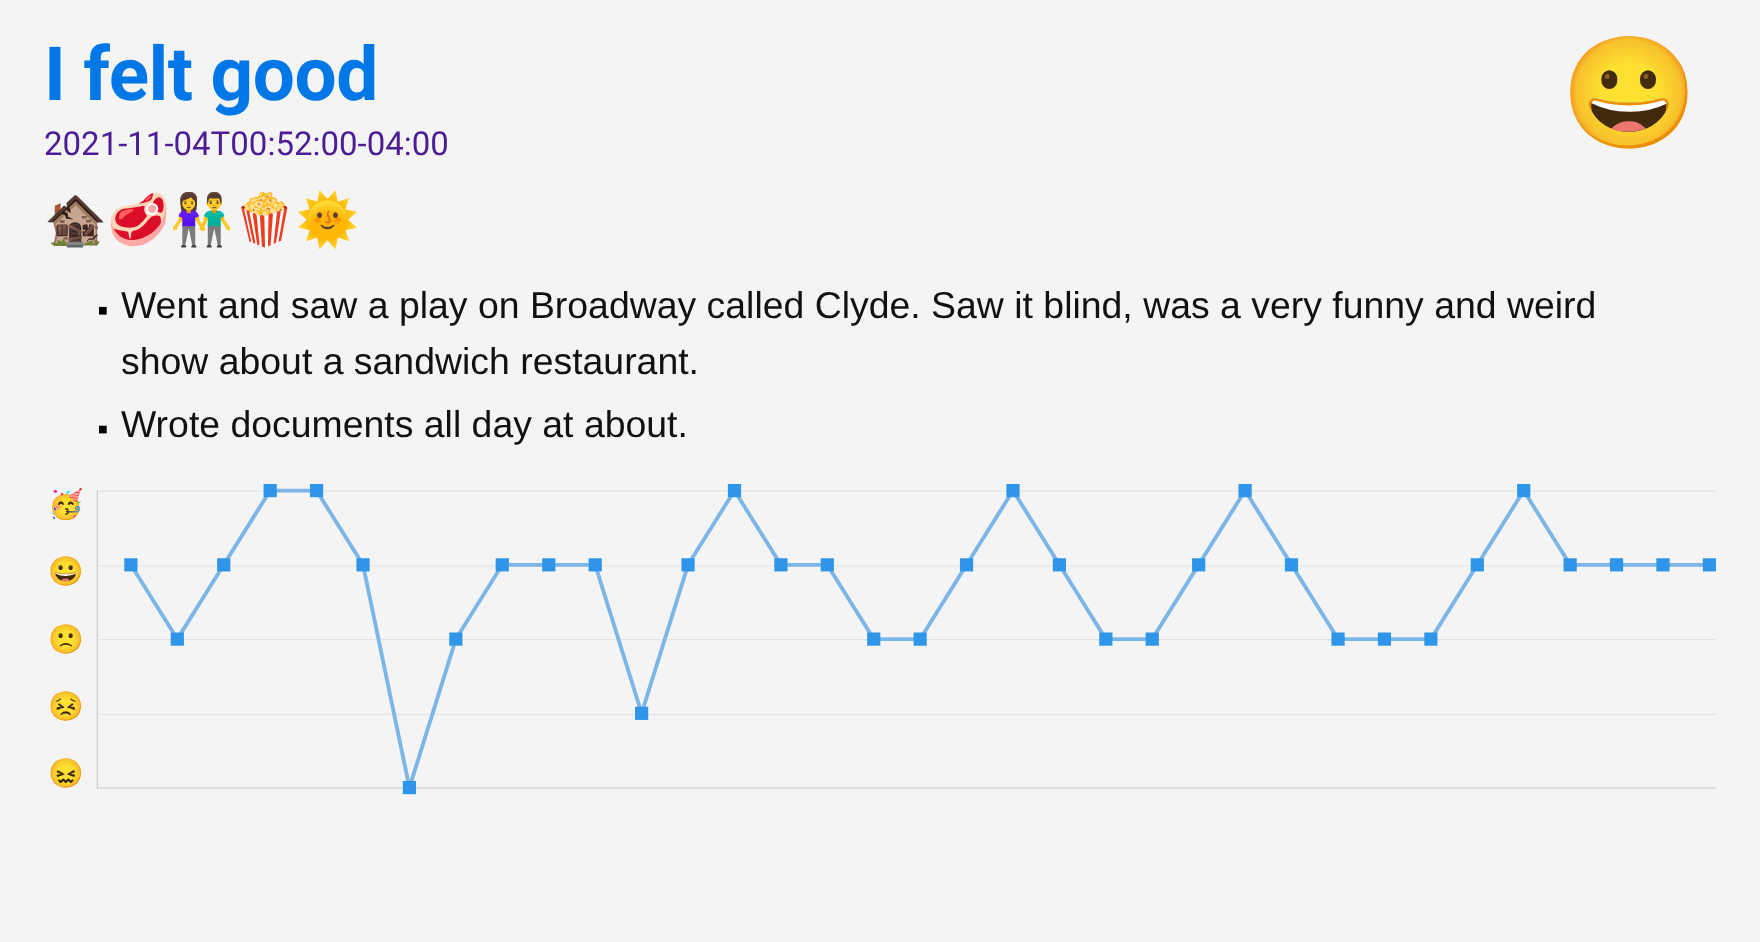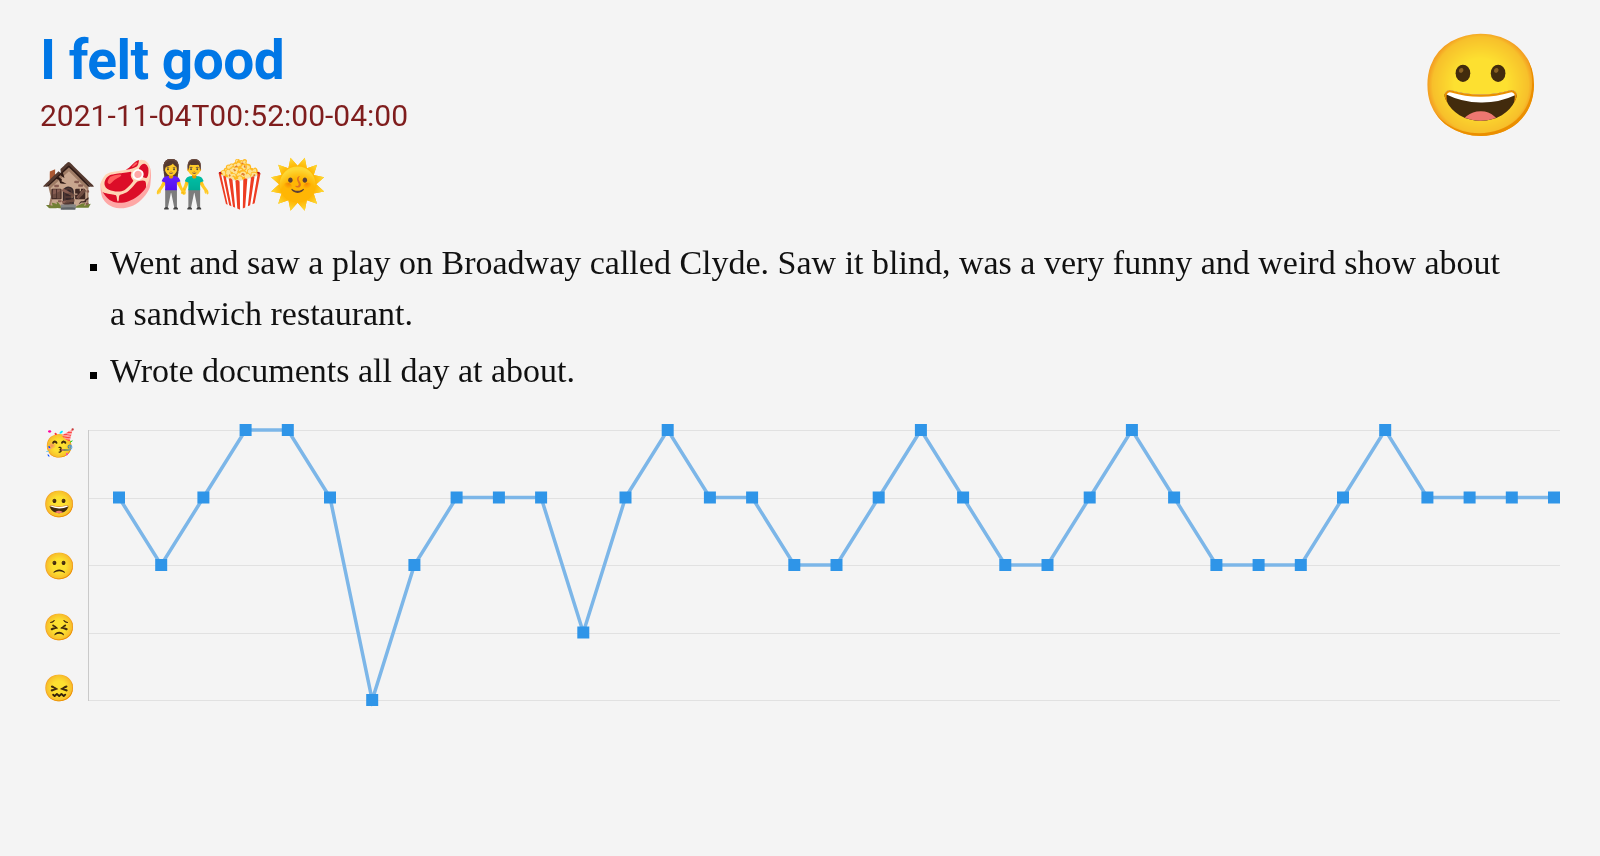--- a/index.html
+++ b/index.html
@@ -18,39 +18,39 @@
   }
   .mood-emoji {
     position: absolute;
     top: 36px;
     right: 56px;
     font-size: 100px;
     line-height: 1;
   }
   h1.title {
     margin: 0 0 6px 0;
-    font-size: 55px;
+    font-size: 68px;
     font-weight: 700;
     color: #0077e6;
     letter-spacing: -0.5px;
   }
   .timestamp {
     margin: 0 0 28px 0;
     font-size: 30px;
-    color: #7f1d1d;
+    color: #4c1d95;
     font-weight: 400;
   }
   .icon-row {
     font-size: 46px;
     line-height: 1;
     margin: 24px 0 30px 0;
     letter-spacing: 0px;
   }
   .notes {
-    font-family: Liberation Serif, serif;
+    font-family: Liberation Sans, sans-serif;
     font-size: 34px;
     line-height: 1.5;
     color: #111;
     margin: 0 60px 34px 70px;
     padding: 0;
   }
   .notes li {
     list-style: square;
     margin-bottom: 6px;
   }

